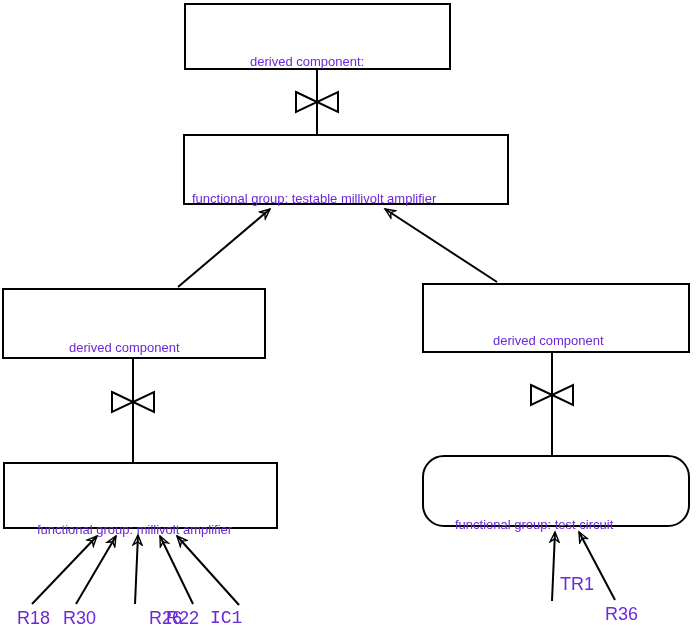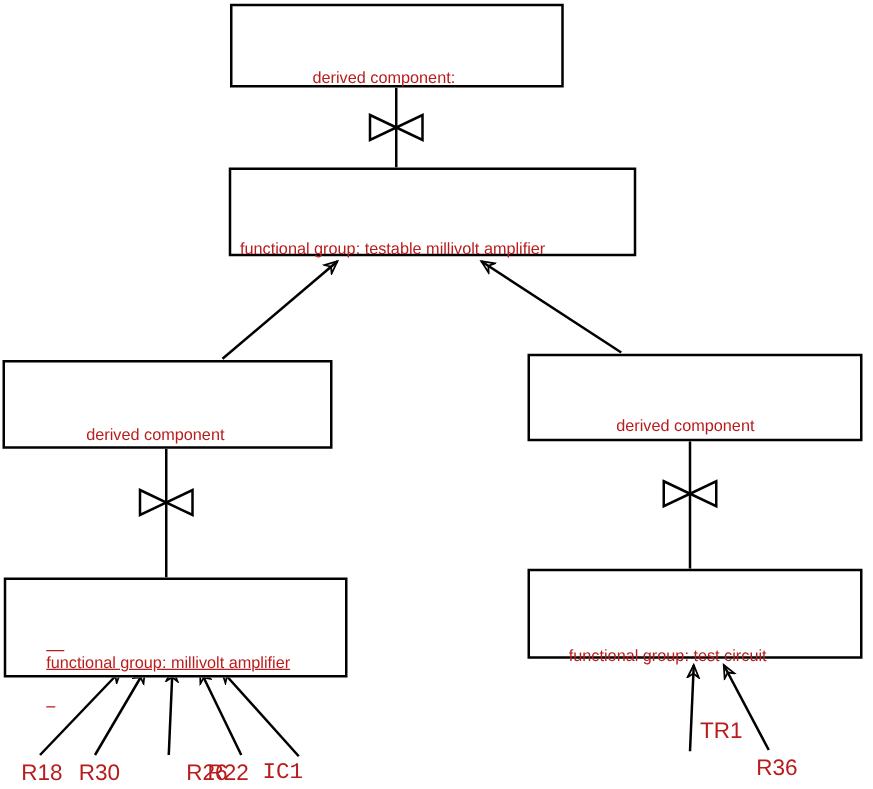--- a/index.html
+++ b/index.html
@@ -2,43 +2,43 @@
 <html><head>
 <meta charset="utf-8">
 <style>
   html, body { margin: 0; padding: 0; background: #ffffff; }
   .canvas {
     position: relative;
     width: 698px;
     height: 631px;
     background: #ffffff;
     font-family: "Liberation Sans", sans-serif;
-    color: #b91c1c;
+    color: #6d28d9;
     overflow: hidden;
   }
   .overlay {
     position: absolute;
     left: 0; top: 0;
     width: 698px; height: 631px;
   }
   .box {
     position: absolute;
     box-sizing: border-box;
     border: 2px solid #000000;
     background: #ffffff;
     font-size: 13px;
     line-height: 15px;
     white-space: pre;
   }
   #b-dc-testable { left: 184px; top: 3px;   width: 267px; height: 67px; padding: 19px 0 0 64px; }
   #b-fg-testable { left: 183px; top: 134px; width: 326px; height: 71px; padding: 25px 0 0 7px;  }
   #b-dc-mva      { left: 2px;   top: 288px; width: 264px; height: 71px; padding: 20px 0 0 65px; }
   #b-dc-test     { left: 422px; top: 283px; width: 268px; height: 70px; padding: 18px 0 0 69px; }
-  #b-fg-mva      { left: 3px;   top: 462px; width: 275px; height: 80px; padding: 28px 0 0 32px; text-decoration: underline; }
-  #b-fg-test     { left: 422px; top: 455px; width: 268px; height: 72px; padding: 30px 0 0 31px; }
+  #b-fg-mva      { left: 3px;   top: 462px; width: 275px; height: 67px; padding: 28px 0 0 32px; }
+  #b-fg-test     { left: 422px; top: 455px; width: 268px; height: 72px; padding: 30px 0 0 31px; border-radius: 22px; }
   .lbl {
     position: absolute;
     font-size: 18px;
     line-height: 15px;
     white-space: pre;
   }
   #l-r18 { left: 17px;  top: 611px; }
   #l-r30 { left: 63px;  top: 611px; }
   #l-r26 { left: 115px; top: 611px; margin-left: 34px; }
   #l-r22 { left: 166px; top: 611px; }

